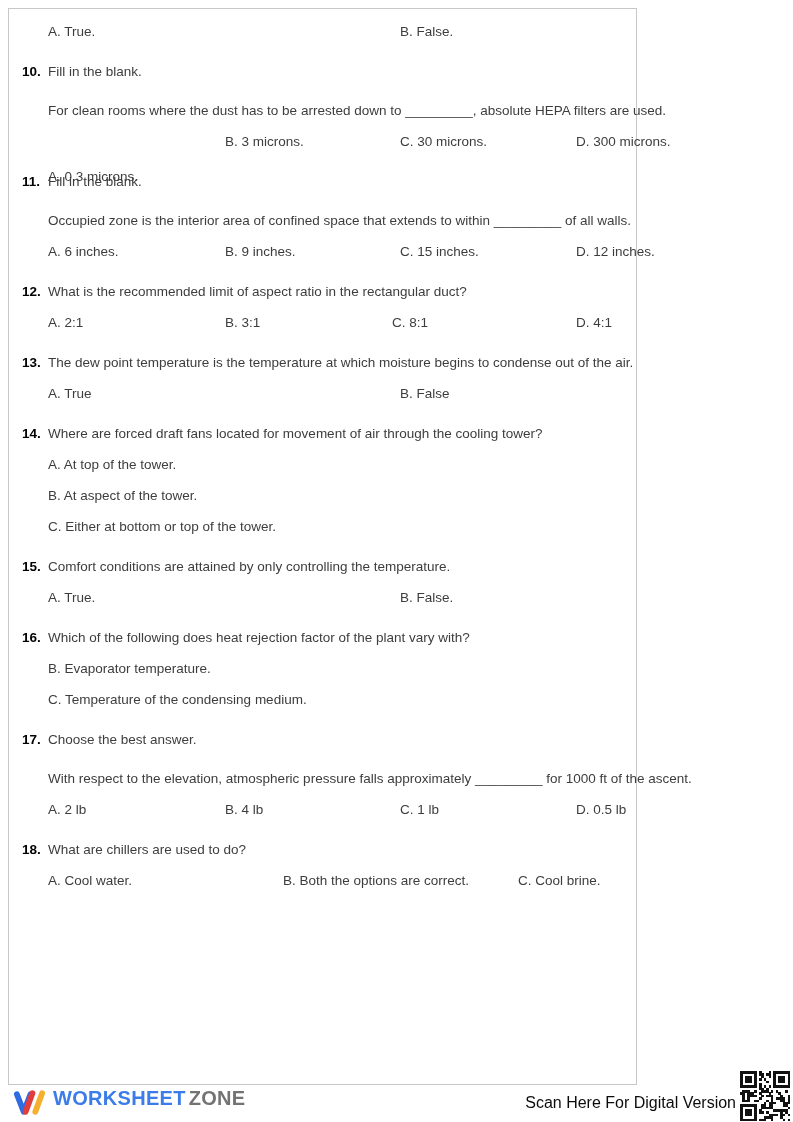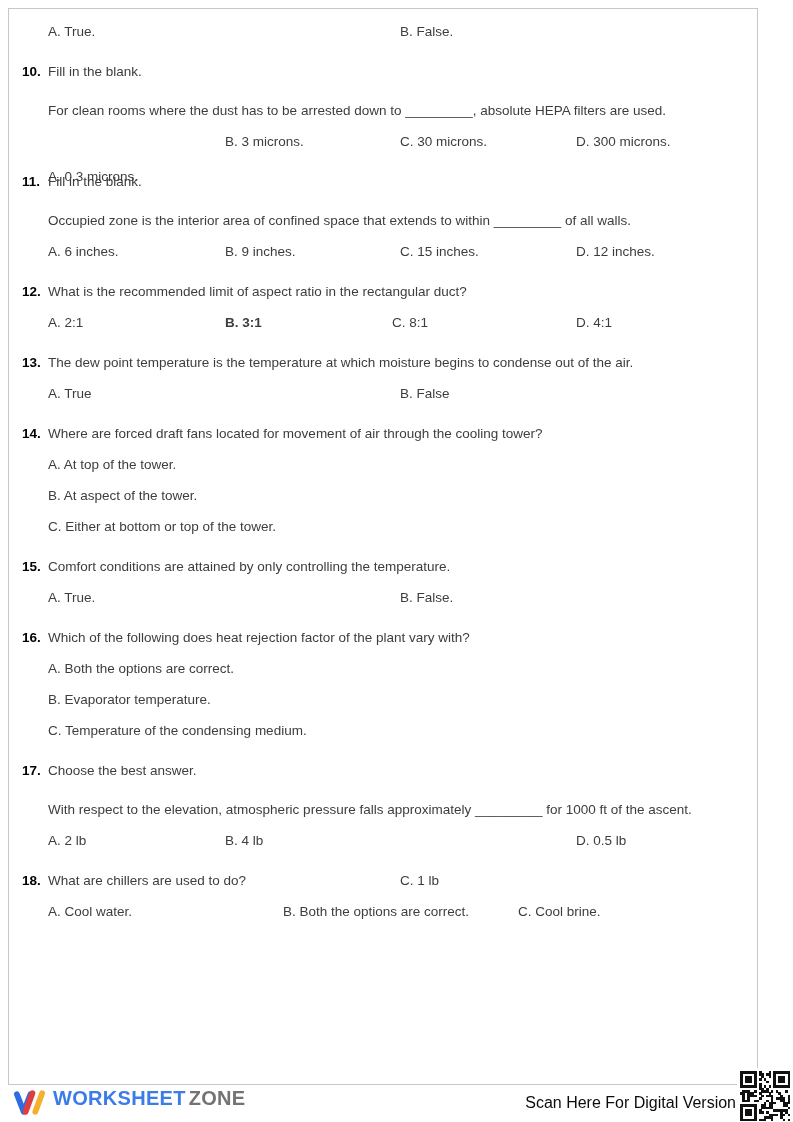--- a/index.html
+++ b/index.html
@@ -1,21 +1,21 @@
 <!DOCTYPE html>
 <html><head>
 <meta charset="utf-8">
 <style>
   html,body { margin:0; padding:0; background:#ffffff; }
   .page {
     position:relative; width:793px; height:1122px; background:#ffffff;
     font-family:"Liberation Sans", sans-serif; color:#3d3d3d; overflow:hidden;
   }
   .qbox {
-    position:absolute; left:8px; top:8px; width:750px; height:1077px;
+    position:absolute; left:8px; top:8px; width:629px; height:1077px;
     border:1px solid #c7c7c7; box-sizing:border-box;
   }
   .content { position:absolute; left:0; top:0; right:0; }
   .row { position:relative; height:17px; font-size:13.5px; line-height:17px; white-space:nowrap; }
   .row.leading { margin-top:17px; }
   .question { margin-top:23px; }
   .qhead .qnum { position:absolute; left:13px; font-weight:bold; color:#000000; }
   .qhead .qtext { position:absolute; left:39px; }
   .row.stem { margin-top:22px; }
   .row.stem span { position:absolute; left:39px; }
@@ -76,21 +76,21 @@
             <span style="left: 567px;">D. 12 inches.</span>
           </div>
         </div>
         <div class="question">
           <div class="row qhead">
             <span class="qnum">12.</span>
             <span class="qtext">What is the recommended limit of aspect ratio in the rectangular duct?</span>
           </div>
           <div class="row optrow">
             <span style="left: 39px;">A. 2:1</span>
-            <span style="left: 216px; font-weight: bold;">B. 3:1</span>
+            <span style="left: 216px;">B. 3:1</span>
             <span style="left: 383px;">C. 8:1</span>
             <span style="left: 567px;">D. 4:1</span>
           </div>
         </div>
         <div class="question">
           <div class="row qhead">
             <span class="qnum">13.</span>
             <span class="qtext">The dew point temperature is the temperature at which moisture begins to condense out of the air.</span>
           </div>
           <div class="row optrow">
@@ -122,41 +122,38 @@
             <span style="left: 39px;">A. True.</span>
             <span style="left: 391px;">B. False.</span>
           </div>
         </div>
         <div class="question">
           <div class="row qhead">
             <span class="qnum">16.</span>
             <span class="qtext">Which of the following does heat rejection factor of the plant vary with?</span>
           </div>
           <div class="row optrow line">
-            <span>A. Both the options are correct.</span>
-          </div>
-          <div class="row optrow line">
             <span>B. Evaporator temperature.</span>
           </div>
           <div class="row optrow line">
             <span>C. Temperature of the condensing medium.</span>
           </div>
         </div>
         <div class="question">
           <div class="row qhead">
             <span class="qnum">17.</span>
             <span class="qtext">Choose the best answer.</span>
           </div>
           <div class="row stem">
             <span>With respect to the elevation, atmospheric pressure falls approximately _________ for 1000 ft of the ascent.</span>
           </div>
           <div class="row optrow">
             <span style="left: 39px;">A. 2 lb</span>
             <span style="left: 216px;">B. 4 lb</span>
-            <span style="left: 391px; margin-top: 40px;">C. 1 lb</span>
+            <span style="left: 391px;">C. 1 lb</span>
             <span style="left: 567px;">D. 0.5 lb</span>
           </div>
         </div>
         <div class="question">
           <div class="row qhead">
             <span class="qnum">18.</span>
             <span class="qtext">What are chillers are used to do?</span>
           </div>
           <div class="row optrow">
             <span style="left: 39px;">A. Cool water.</span>

